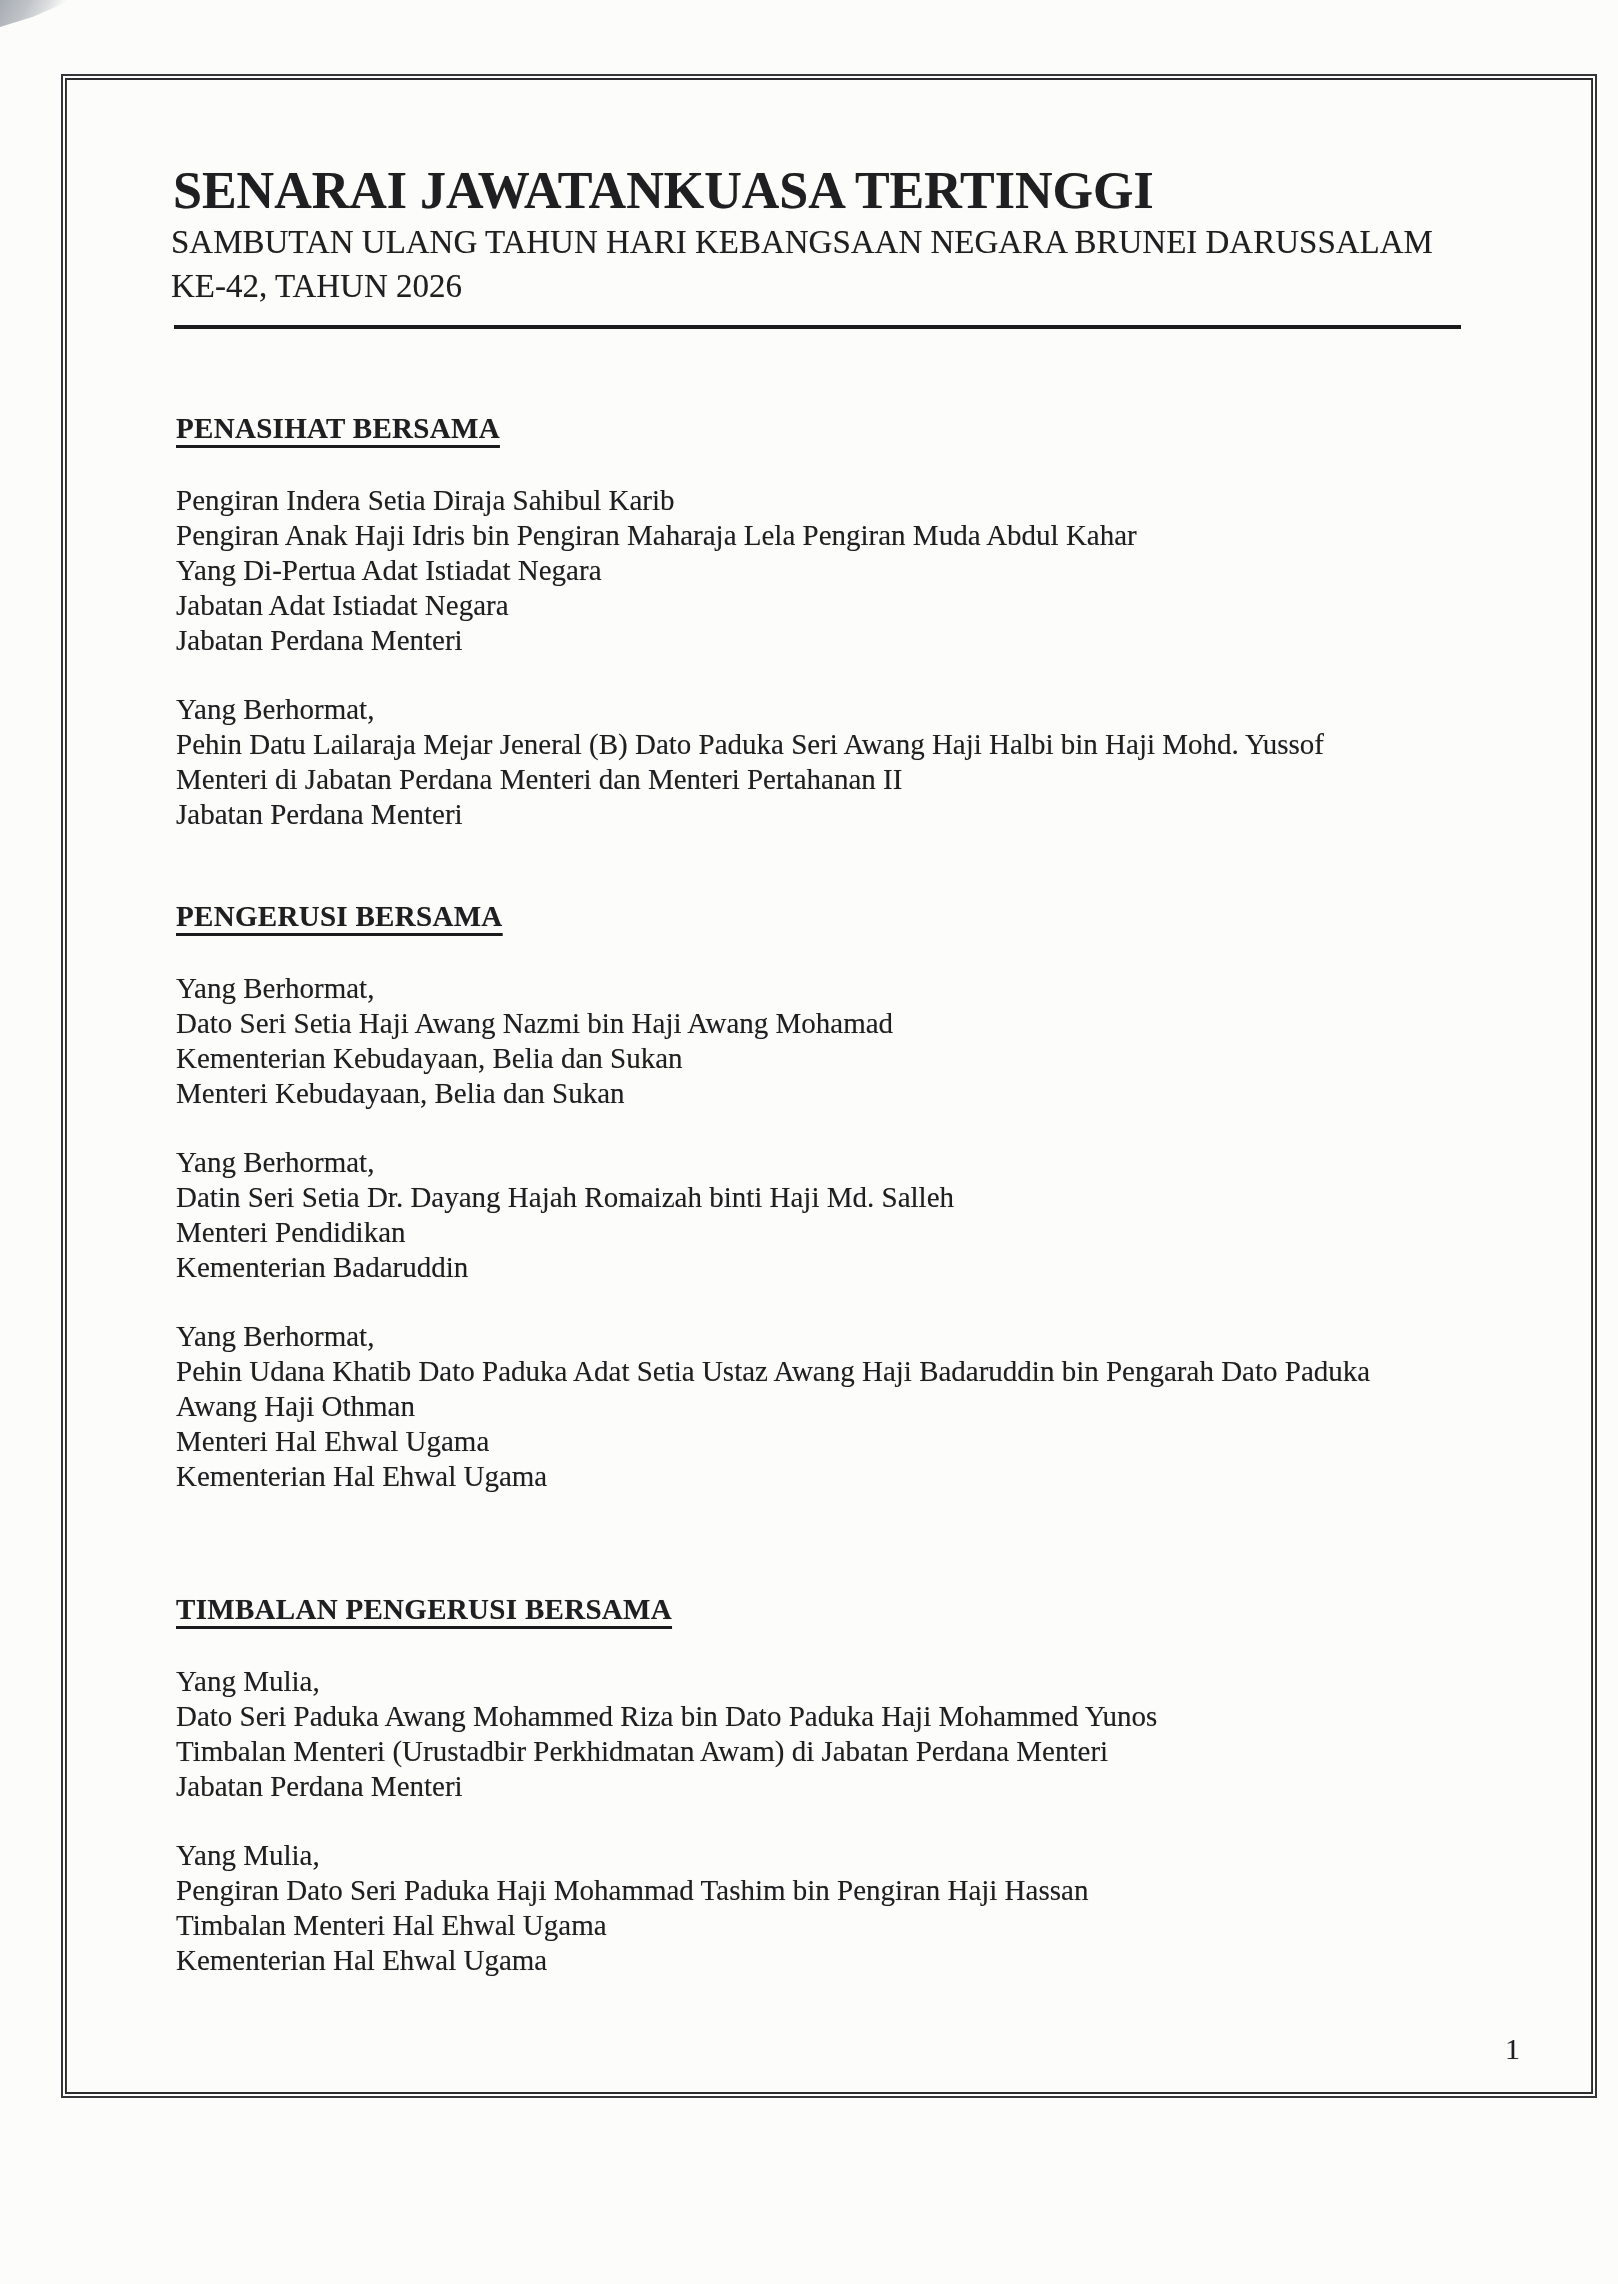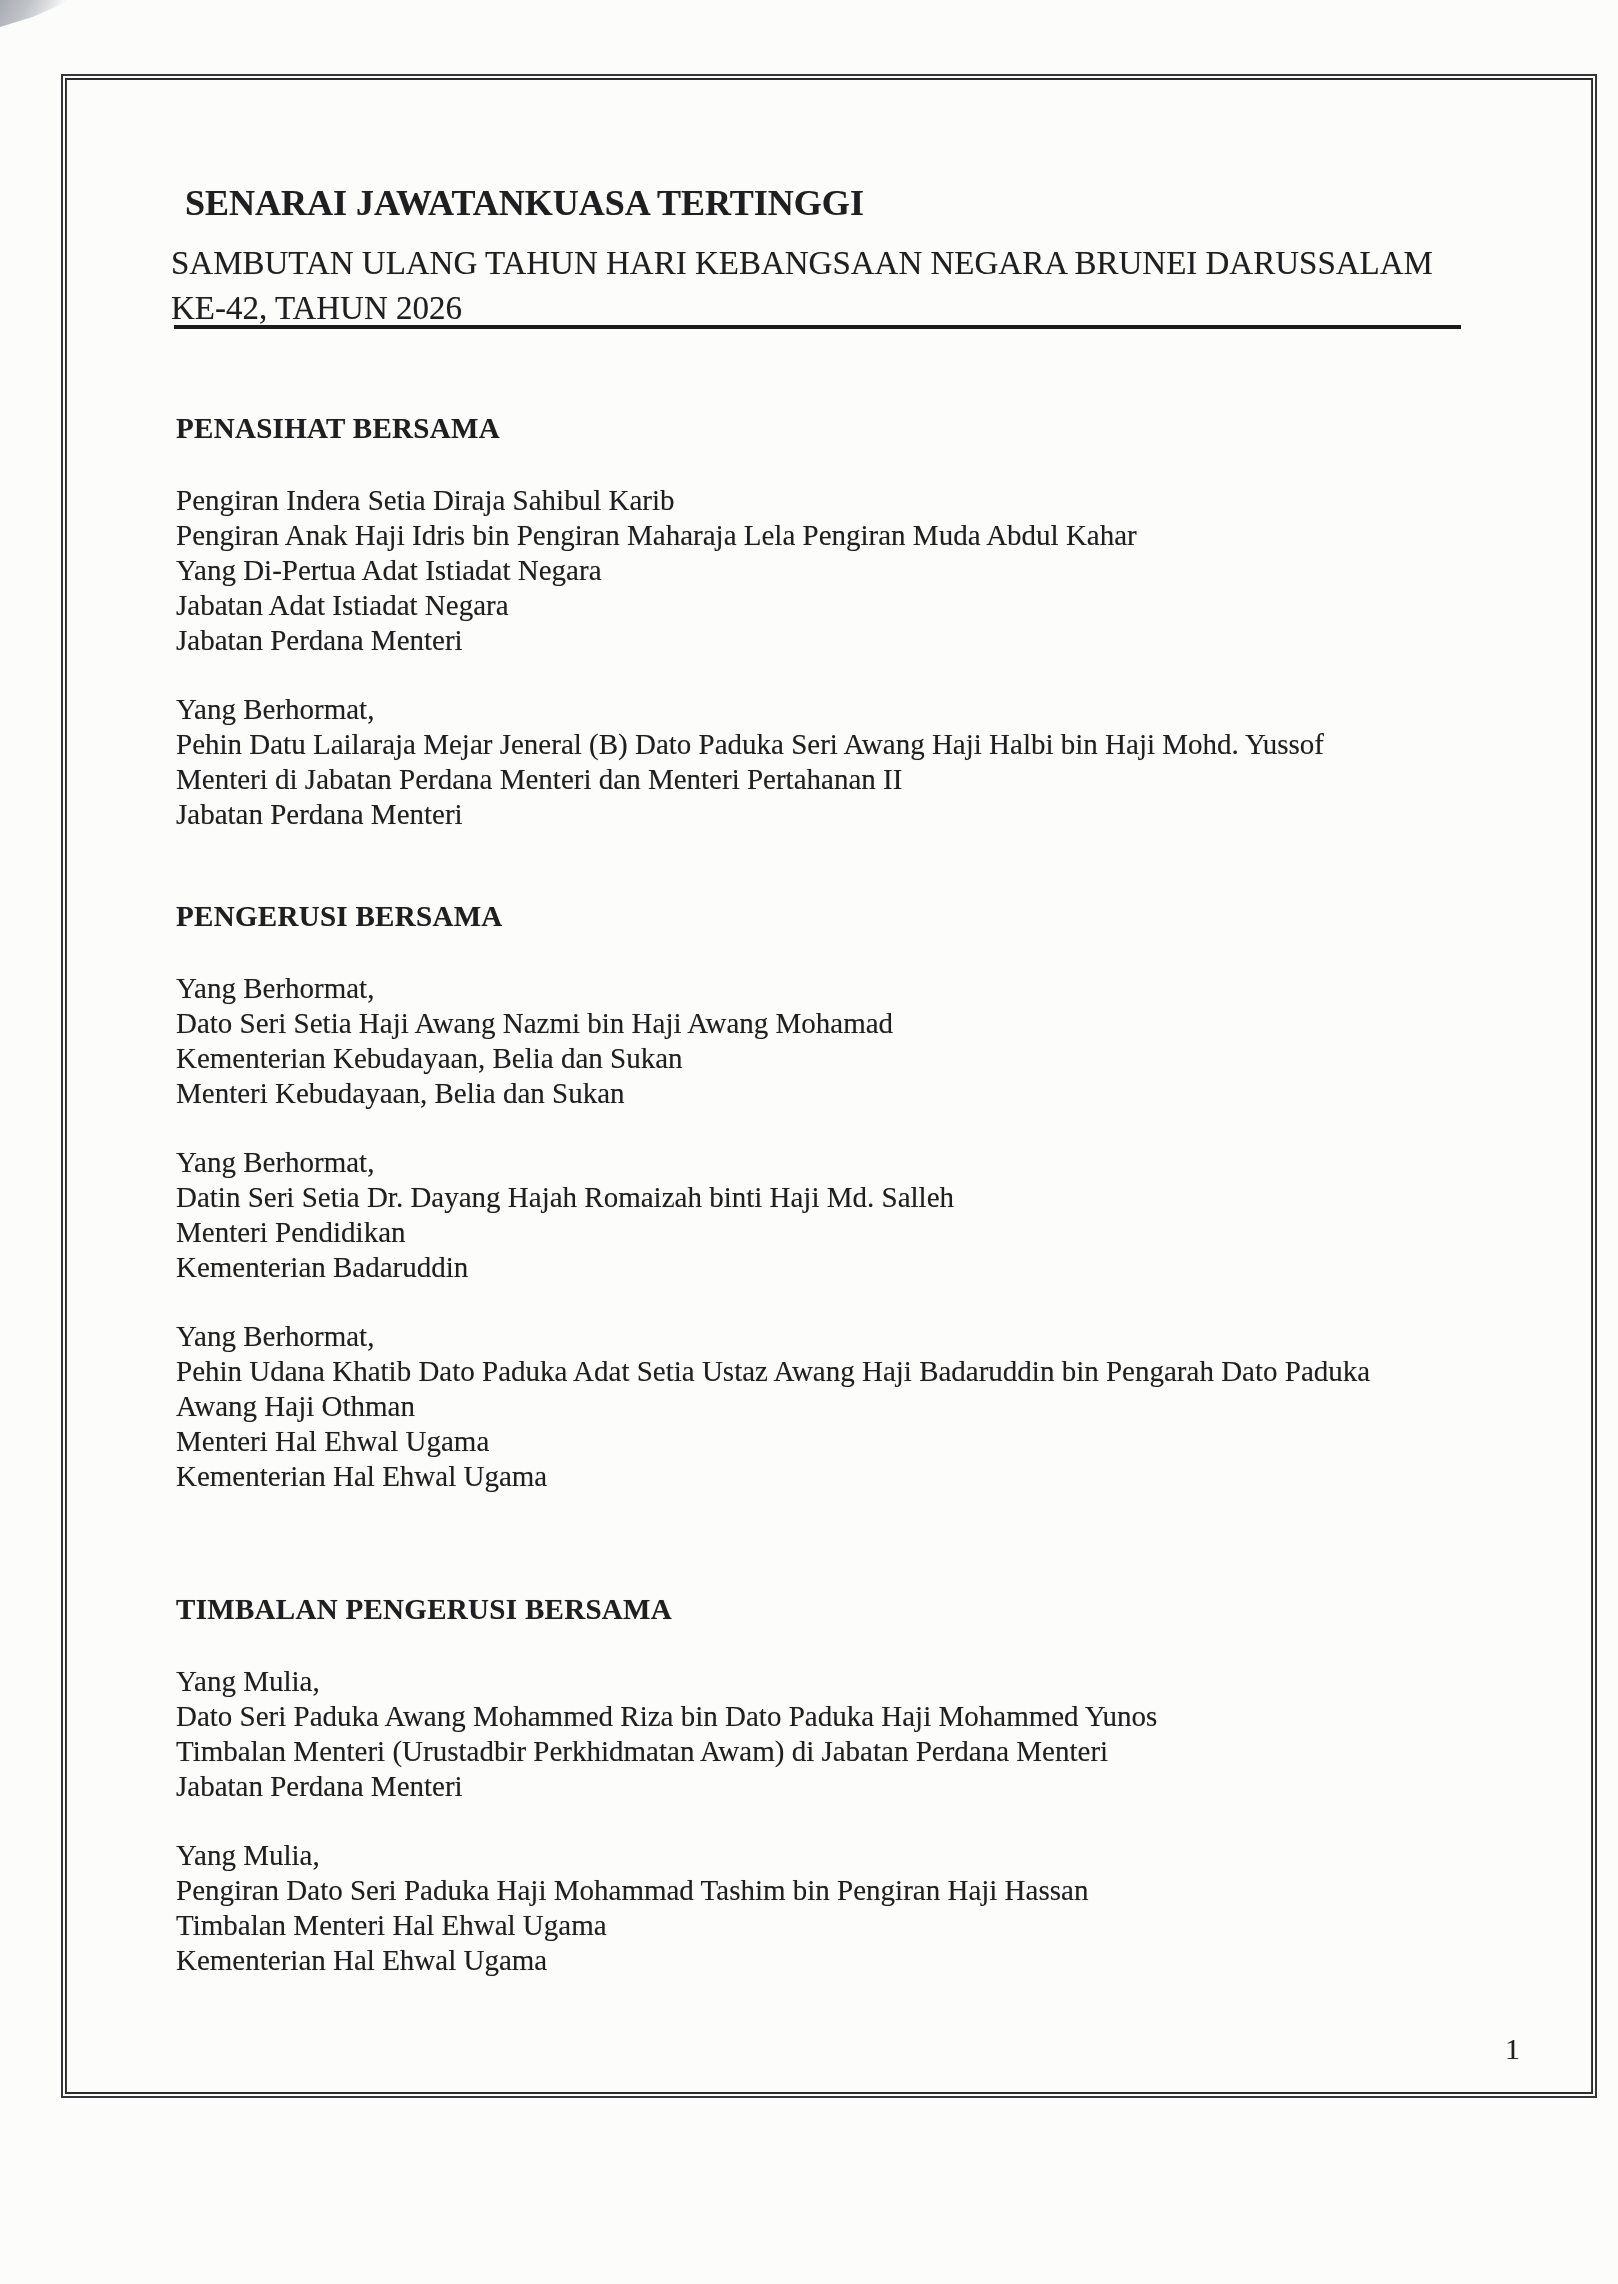--- a/index.html
+++ b/index.html
@@ -39,25 +39,25 @@
   .ink {
     text-shadow: 0 0 0.7px rgba(20,20,20,0.4);
   }
   .title-block {
     position: absolute;
     left: 171px;
     top: 163px;
     white-space: nowrap;
   }
   .title-main {
-    font-size: 36px;
+    font-size: 52px;
     line-height: 52px;
     font-weight: bold;
     letter-spacing: 0px;
-    margin: 14px;
+    margin: 2px;
   }
   .title-sub {
     margin-top: 4.6px;
     font-size: 33px;
     line-height: 40px;
     font-weight: normal;
   }
   .title-rule {
     position: absolute;
     left: 174px;
@@ -73,20 +73,21 @@
     width: 1305px;
     font-size: 29px;
     line-height: 35px;
   }
   .section { margin: 0; }
   .section + .section { margin-top: 67px; }
   .section.big-gap { margin-top: 98px; }
   .sec-header {
     font-weight: bold;
     letter-spacing: 0.3px;
+    text-decoration: underline;
     text-decoration-thickness: 2.6px;
     text-underline-offset: 6.5px;
     text-decoration-color: #1b1b1d;
     margin-bottom: 37px;
     white-space: nowrap;
   }
   .entry { margin-top: 34px; }
   .sec-header + .entry { margin-top: 0; }
   .entry .line { white-space: nowrap; }
   .page-number {

